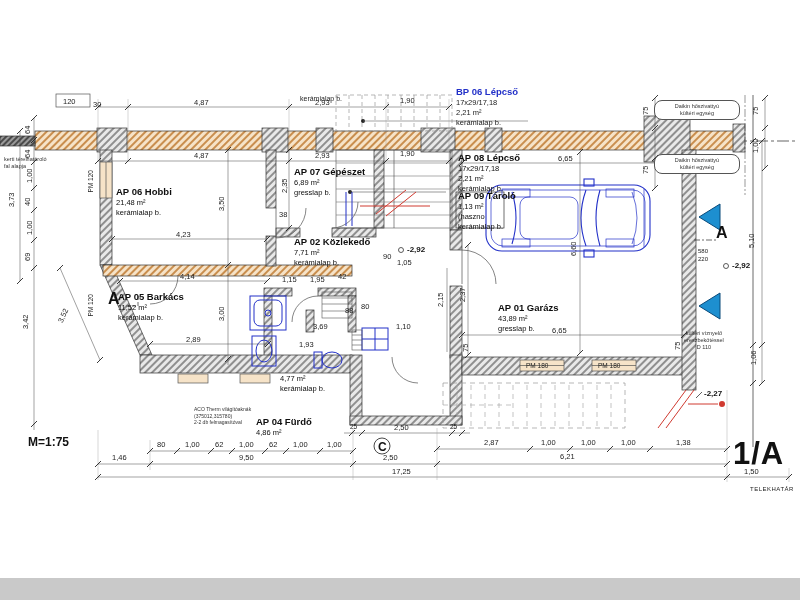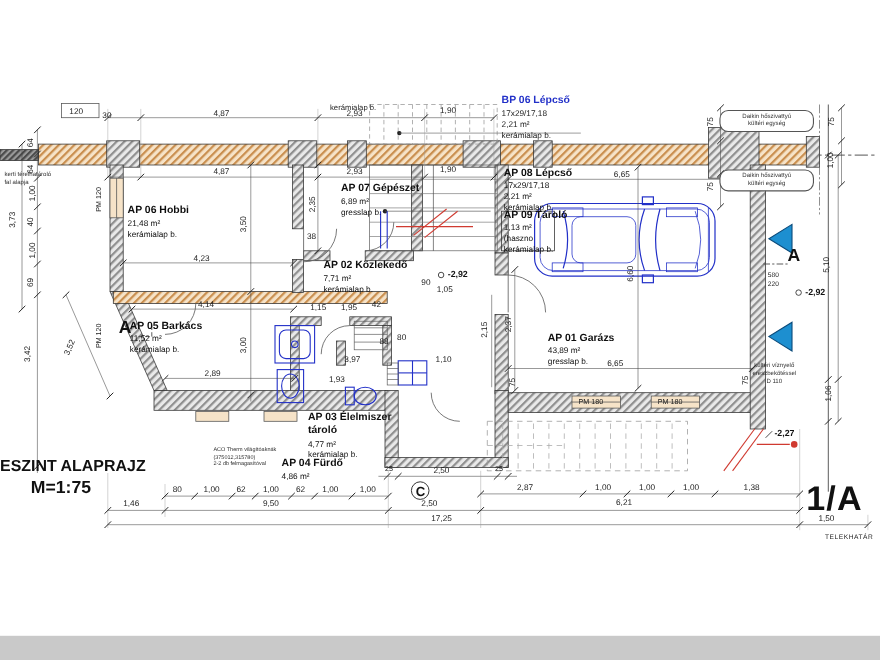--- a/index.html
+++ b/index.html
@@ -14,21 +14,21 @@
   .room .rn{display:block;font-weight:bold;font-size:9.5px}
   .room .rs{display:block;font-size:7.5px}
   .blue,.blue .rn{color:#2230c8}
   .note{position:absolute;font-size:5.5px;line-height:1.3;color:#333;text-align:center;white-space:nowrap}
   .box{border:1px solid #555;border-radius:8px;width:84px;padding:2px 0;background:#fff}
   .sec{position:absolute;font-weight:bold;font-size:16px;color:#111}
   .secC{position:absolute;font-weight:bold;font-size:12px;color:#111}
   .lvl{position:absolute;font-size:8px;font-weight:bold;color:#111;white-space:nowrap}
   .sheet{position:absolute;font-weight:bold;font-size:31px;color:#111;letter-spacing:1px}
   .title{position:absolute;font-weight:bold;font-size:14.5px;color:#111;white-space:nowrap}
-  .scale{position:absolute;font-weight:bold;font-size:16px;color:#111}
+  .scale{position:absolute;font-weight:bold;font-size:12px;color:#111}
   .strip{position:absolute;left:0;top:578px;width:800px;height:22px;background:#c9c9c9}
 </style>
 </head>
 <body>
 
 <div id="cv">
 
 <svg width="800" height="600" viewBox="0 0 800 600">
 <defs>
   <pattern id="po" width="5" height="5" patternTransform="rotate(45)" patternUnits="userSpaceOnUse">
@@ -252,21 +252,21 @@
            M759,144l6,-6 M759,348l6,-6 M759,386l6,-6
            M750,144l6,-6 M750,348l6,-6 M750,386l6,-6"></path>
 </g>
 </svg>
 
 <div class="room" style="left:116px;top:186px">
   <span class="rn">AP 06 Hobbi</span>
   <span class="rs">21,48 m²</span>
   <span class="rs">kerámialap b.</span>
 </div>
-<div class="room" style="left:310px;top:166px">
+<div class="room" style="left:294px;top:166px">
   <span class="rn">AP 07 Gépészet</span>
   <span class="rs">6,89 m²</span>
   <span class="rs">gresslap b.</span>
 </div>
 <div class="room" style="left:458px;top:152px">
   <span class="rn">AP 08 Lépcső</span>
   <span class="rs">17x29/17,18</span>
   <span class="rs">2,21 m²</span>
   <span class="rs">kerámialap b.</span>
 </div>
@@ -291,21 +291,20 @@
   <span class="rn">AP 05 Barkács</span>
   <span class="rs">11,52 m²</span>
   <span class="rs">kerámialap b.</span>
 </div>
 <div class="room" style="left:498px;top:302px">
   <span class="rn">AP 01 Garázs</span>
   <span class="rs">43,89 m²</span>
   <span class="rs">gresslap b.</span>
 </div>
 <div class="room" style="left:280px;top:374px;white-space:normal;width:90px">
-  <span class="rn">AP 03  Élelmiszer tároló</span>
   <span class="rs">4,77 m²</span>
   <span class="rs">kerámialap b.</span>
 </div>
 <div class="room" style="left:256px;top:416px">
   <span class="rn">AP 04 Fürdő</span>
   <span class="rs">4,86 m²</span>
 </div>
 <span class="d" style="left:300px;top:95px;font-size:7px">kerámialap b.</span>
 
 <span class="d" style="left:194px;top:99px">4,87</span>
@@ -326,21 +325,21 @@
 <span class="d" style="left:239px;top:454px">9,50</span>
 <span class="d" style="left:560px;top:453px">6,21</span>
 <span class="d" style="left:744px;top:468px">1,50</span>
 <span class="d" style="left:157px;top:441px">80</span>
 <span class="d" style="left:185px;top:441px">1,00</span>
 <span class="d" style="left:215px;top:441px">62</span>
 <span class="d" style="left:239px;top:441px">1,00</span>
 <span class="d" style="left:269px;top:441px">62</span>
 <span class="d" style="left:293px;top:441px">1,00</span>
 <span class="d" style="left:327px;top:441px">1,00</span>
-<span class="d" style="left:470px;top:439px">2,87</span>
+<span class="d" style="left:484px;top:439px">2,87</span>
 <span class="d" style="left:541px;top:439px">1,00</span>
 <span class="d" style="left:581px;top:439px">1,00</span>
 <span class="d" style="left:621px;top:439px">1,00</span>
 <span class="d" style="left:676px;top:439px">1,38</span>
 
 <span class="dv" style="left:4px;top:196px">3,73</span>
 <span class="dv" style="left:18px;top:318px">3,42</span>
 <span class="dv65" style="left:56px;top:312px">3,52</span>
 <span class="dv" style="left:214px;top:200px">3,50</span>
 <span class="dv" style="left:214px;top:310px">3,00</span>
@@ -351,21 +350,21 @@
 <span class="dv" style="left:744px;top:237px">5,10</span>
 <span class="dv" style="left:746px;top:354px">1,06</span>
 <span class="dv" style="left:642px;top:107px">75</span>
 <span class="dv" style="left:642px;top:166px">75</span>
 <span class="dv" style="left:752px;top:107px">75</span>
 <span class="dv" style="left:748px;top:142px">1,00</span>
 <span class="dv" style="left:462px;top:344px">75</span>
 <span class="dv" style="left:674px;top:342px">75</span>
 
 <span class="d" style="left:279px;top:211px">38</span>
-<span class="d" style="left:313px;top:323px">3,97</span>
+<span class="d" style="left:313px;top:323px">3,69</span>
 <span class="d" style="left:396px;top:323px">1,10</span>
 <span class="d" style="left:299px;top:341px">1,93</span>
 <span class="d" style="left:282px;top:276px">1,15</span>
 <span class="d" style="left:310px;top:276px">1,95</span>
 <span class="d" style="left:338px;top:273px">42</span>
 <span class="d" style="left:345px;top:307px">88</span>
 <span class="d" style="left:361px;top:303px">80</span>
 <span class="d" style="left:383px;top:253px">90</span>
 <span class="d" style="left:397px;top:259px">1,05</span>
 <span class="d" style="left:63px;top:98px">120</span>
@@ -411,19 +410,18 @@
   <span>kültéri víznyelő</span><br>
   <span>ereszbekötéssel</span><br>
   <span>D 110</span>
 </div>
 <div class="note" style="left:194px;top:406px;text-align:left;font-size:5px">
   <span>ACO Therm világítóaknák</span><br>
   <span>(375012,315780)</span><br>
   <span>2-2 db felmagasítóval</span>
 </div>
 
-<span class="title" style="left:0px;top:416px">ESZINT ALAPRAJZ</span>
 <span class="scale" style="left:28px;top:435px">M=1:75</span>
 <span class="sheet" style="left:733px;top:436px">1/A</span>
 <span class="d" style="left:750px;top:486px;font-size:6px;letter-spacing:0.5px">TELEKHATÁR</span>
 
 <div class="strip"></div>
 </div>
 
 </body></html>

